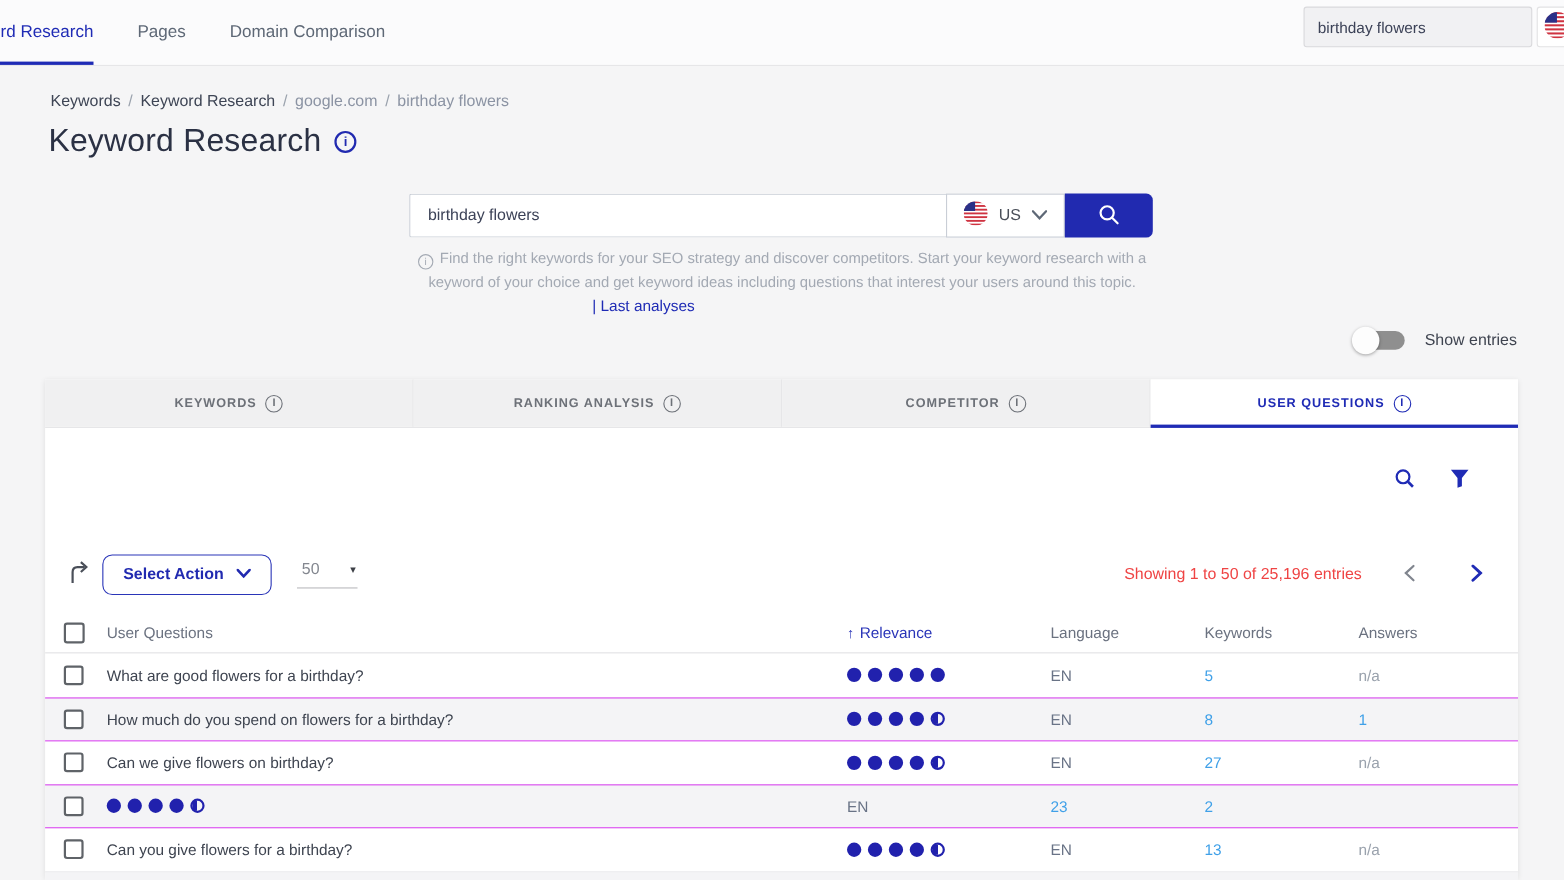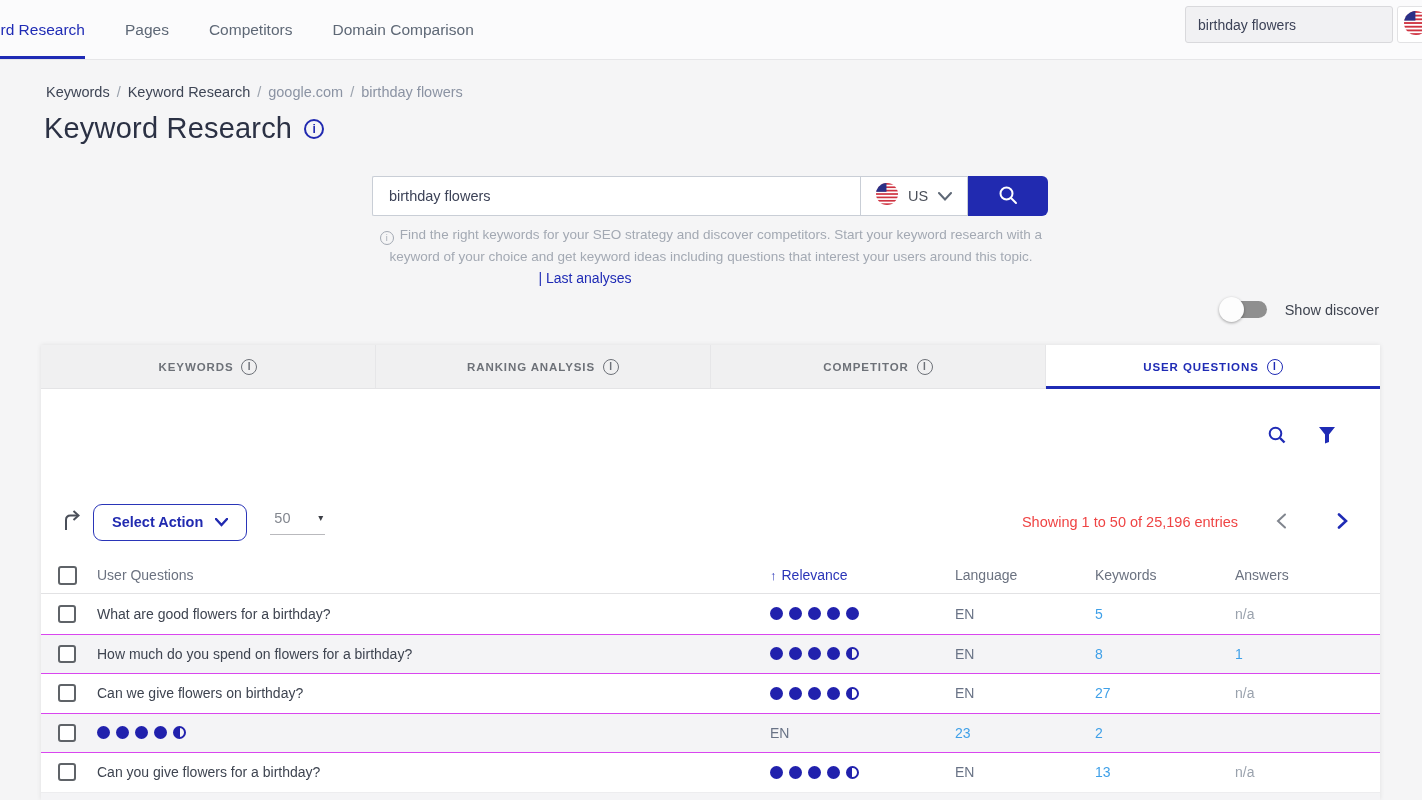--- a/index.html
+++ b/index.html
@@ -87,23 +87,20 @@
 <body>
 
 <div class="topnav">
   <nav class="nav-items">
     <a class="nav-item active">
       <span>Keyword Research</span>
       <span class="underline"></span>
     </a>
     <a class="nav-item">
       <span>Pages</span>
-    </a>
-    <a class="nav-item">
-      <span>Competitors</span>
     </a>
     <a class="nav-item">
       <span>Domain Comparison</span>
     </a>
   </nav>
   <input class="top-search" value="birthday flowers" style="">
   <button class="top-flag">
     <span>
       <svg width="24" height="24" viewBox="0 0 20 20">
         <clipPath id="fc1">
@@ -181,21 +178,21 @@
 <div class="kw-desc">
   <span class="info-circle info-xs">i</span><span>Find the right keywords for your SEO strategy and discover competitors. Start your keyword research with a keyword of your choice and get keyword ideas including questions that interest your users around this topic.</span>
 </div>
 
 <a class="last-analyses">| Last analyses</a>
 
 <div class="toggle-row">
   <div class="toggle">
     <div class="toggle-knob"></div>
   </div>
-  <span class="toggle-label">Show discover</span>
+  <span class="toggle-label">Show entries</span>
 </div>
 
 <div class="panel">
 
   <div class="tabstrip">
     <div class="tab">
       <span>Keywords</span>
       <span class="info-circle info-sm">i</span>
     </div>
     <div class="tab">

